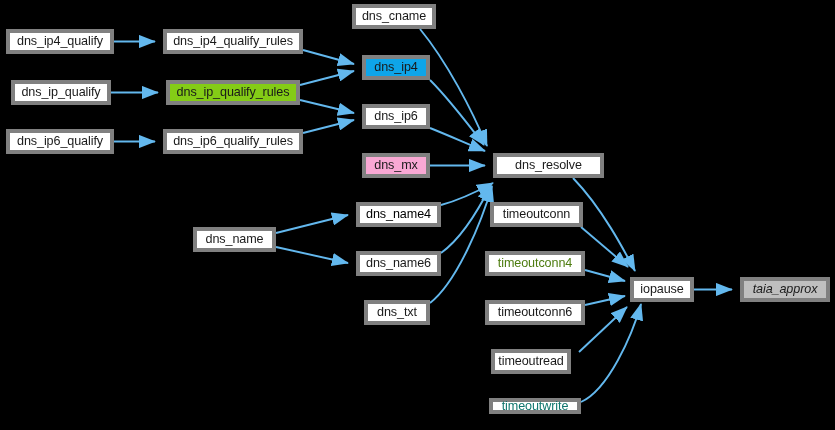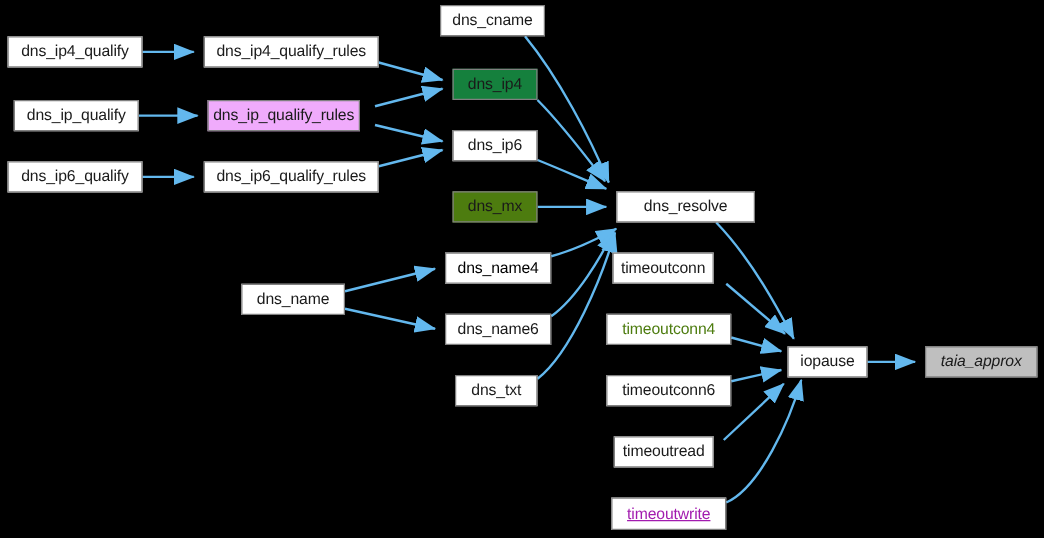--- a/index.html
+++ b/index.html
@@ -18,21 +18,21 @@
   #edges {
     position: absolute;
     left: 0;
     top: 0;
     width: 835px;
     height: 430px;
   }
   .node {
     position: absolute;
     box-sizing: border-box;
-    border: 1px solid #14532d;
+    border: 4px solid #14532d;
     background: #ffffff;
     color: #1a1a1a;
     font-size: 12.6px;
     line-height: 1;
     display: flex;
     align-items: center;
     justify-content: center;
     white-space: nowrap;
     letter-spacing: -0.1px;
     cursor: pointer;
@@ -84,66 +84,66 @@
       </div>
       <div class="node" style="left: 11px; top: 80px; width: 100px; height: 25px; border-color: rgb(128, 128, 128); background: rgb(255, 255, 255); color: rgb(26, 26, 26);">
         <span>dns_ip_qualify</span>
       </div>
       <div class="node" style="left: 6px; top: 129px; width: 108px; height: 25px; border-color: rgb(128, 128, 128); background: rgb(255, 255, 255); color: rgb(26, 26, 26);">
         <span>dns_ip6_qualify</span>
       </div>
       <div class="node" style="left: 163px; top: 29px; width: 140px; height: 25px; border-color: rgb(128, 128, 128); background: rgb(255, 255, 255); color: rgb(26, 26, 26);">
         <span>dns_ip4_qualify_rules</span>
       </div>
-      <div class="node" style="left: 166px; top: 80px; width: 122px; height: 25px; border-color: rgb(128, 128, 128); background: #f0abfc; color: rgb(26, 26, 26);">
+      <div class="node" style="left: 166px; top: 80px; width: 134px; height: 25px; border-color: rgb(128, 128, 128); background: #84cc16; color: rgb(26, 26, 26);">
         <span>dns_ip_qualify_rules</span>
       </div>
       <div class="node" style="left: 163px; top: 129px; width: 140px; height: 25px; border-color: rgb(128, 128, 128); background: rgb(255, 255, 255); color: rgb(26, 26, 26);">
         <span>dns_ip6_qualify_rules</span>
       </div>
       <div class="node" style="left: 352px; top: 4px; width: 84px; height: 25px; border-color: rgb(128, 128, 128); background: rgb(255, 255, 255); color: rgb(26, 26, 26);">
         <span>dns_cname</span>
       </div>
-      <div class="node" style="left: 362px; top: 55px; width: 68px; height: 25px; border-color: rgb(128, 128, 128); background: #15803d; color: rgb(26, 26, 26);">
+      <div class="node" style="left: 362px; top: 55px; width: 68px; height: 25px; border-color: rgb(128, 128, 128); background: #0ea5e9; color: rgb(26, 26, 26);">
         <span>dns_ip4</span>
       </div>
       <div class="node" style="left: 362px; top: 104px; width: 68px; height: 25px; border-color: rgb(128, 128, 128); background: rgb(255, 255, 255); color: rgb(26, 26, 26);">
         <span>dns_ip6</span>
       </div>
-      <div class="node" style="left: 362px; top: 153px; width: 68px; height: 25px; border-color: rgb(128, 128, 128); background: #4d7c0f; color: rgb(26, 26, 26);">
+      <div class="node" style="left: 362px; top: 153px; width: 68px; height: 25px; border-color: rgb(128, 128, 128); background: #f9a8d4; color: rgb(26, 26, 26);">
         <span>dns_mx</span>
       </div>
       <div class="node" style="left: 193px; top: 227px; width: 83px; height: 25px; border-color: rgb(128, 128, 128); background: rgb(255, 255, 255); color: rgb(26, 26, 26);">
         <span>dns_name</span>
       </div>
       <div class="node" style="left: 356px; top: 202px; width: 85px; height: 25px; border-color: rgb(128, 128, 128); background: rgb(255, 255, 255); color: #000000;">
         <span>dns_name4</span>
       </div>
       <div class="node" style="left: 356px; top: 251px; width: 85px; height: 25px; border-color: rgb(128, 128, 128); background: rgb(255, 255, 255); color: rgb(26, 26, 26);">
         <span>dns_name6</span>
       </div>
       <div class="node" style="left: 364px; top: 300px; width: 66px; height: 25px; border-color: rgb(128, 128, 128); background: rgb(255, 255, 255); color: rgb(26, 26, 26);">
         <span>dns_txt</span>
       </div>
       <div class="node" style="left: 493px; top: 153px; width: 111px; height: 25px; border-color: rgb(128, 128, 128); background: rgb(255, 255, 255); color: rgb(26, 26, 26);">
         <span>dns_resolve</span>
       </div>
-      <div class="node" style="left: 490px; top: 202px; width: 81px; height: 25px; border-color: rgb(128, 128, 128); background: rgb(255, 255, 255); color: rgb(26, 26, 26);">
+      <div class="node" style="left: 490px; top: 202px; width: 93px; height: 25px; border-color: rgb(128, 128, 128); background: rgb(255, 255, 255); color: rgb(26, 26, 26);">
         <span>timeoutconn</span>
       </div>
       <div class="node" style="left: 485px; top: 251px; width: 100px; height: 25px; border-color: rgb(128, 128, 128); background: rgb(255, 255, 255); color: #4d7c0f;">
         <span>timeoutconn4</span>
       </div>
       <div class="node" style="left: 485px; top: 300px; width: 100px; height: 25px; border-color: rgb(128, 128, 128); background: rgb(255, 255, 255); color: rgb(26, 26, 26);">
         <span>timeoutconn6</span>
       </div>
       <div class="node" style="left: 491px; top: 349px; width: 80px; height: 25px; border-color: rgb(128, 128, 128); background: rgb(255, 255, 255); color: rgb(26, 26, 26);">
         <span>timeoutread</span>
       </div>
-      <div class="node" style="left: 489px; top: 398px; width: 92px; height: 26px; border-color: rgb(128, 128, 128); background: rgb(255, 255, 255); color: #a21caf; text-decoration: underline;">
+      <div class="node" style="left: 489px; top: 398px; width: 92px; height: 16px; border-color: rgb(128, 128, 128); background: rgb(255, 255, 255); color: #0f766e;">
         <span>timeoutwrite</span>
       </div>
       <div class="node" style="left: 630px; top: 277px; width: 64px; height: 25px; border-color: rgb(128, 128, 128); background: rgb(255, 255, 255); color: rgb(26, 26, 26);">
         <span>iopause</span>
       </div>
       <div class="node highlight" style="left: 740px; top: 277px; width: 90px; height: 25px; border-color: rgb(128, 128, 128); background: rgb(191, 191, 191); color: rgb(26, 26, 26); font-style: italic;">
         <span>taia_approx</span>
       </div>
     </div>
 </div>

